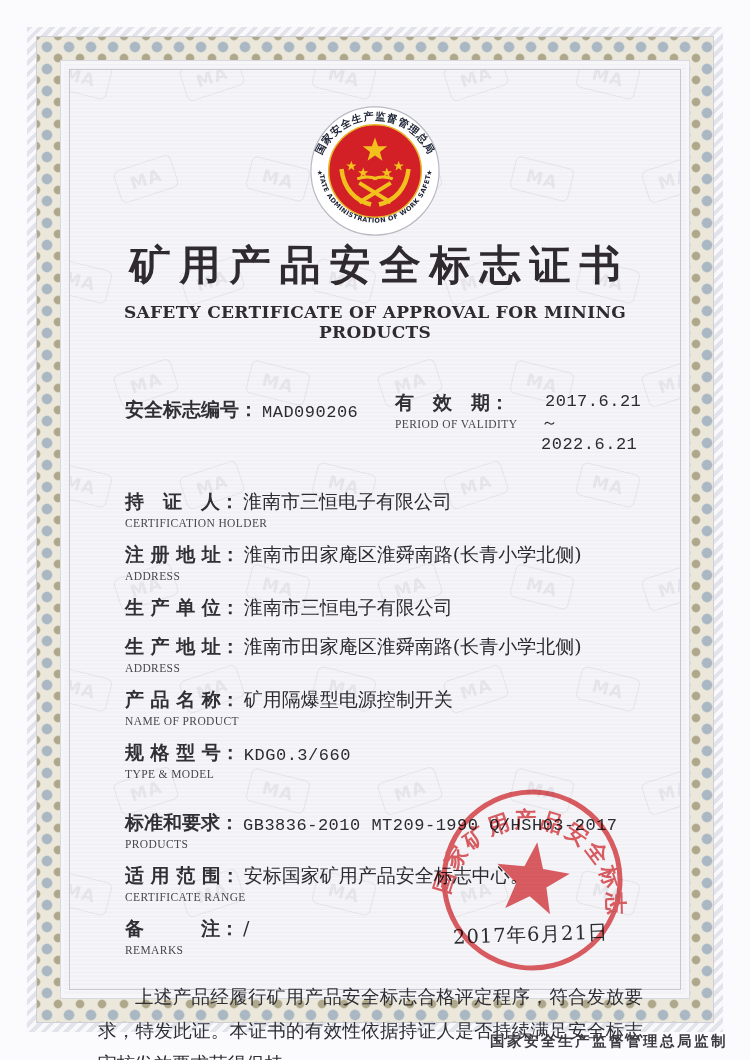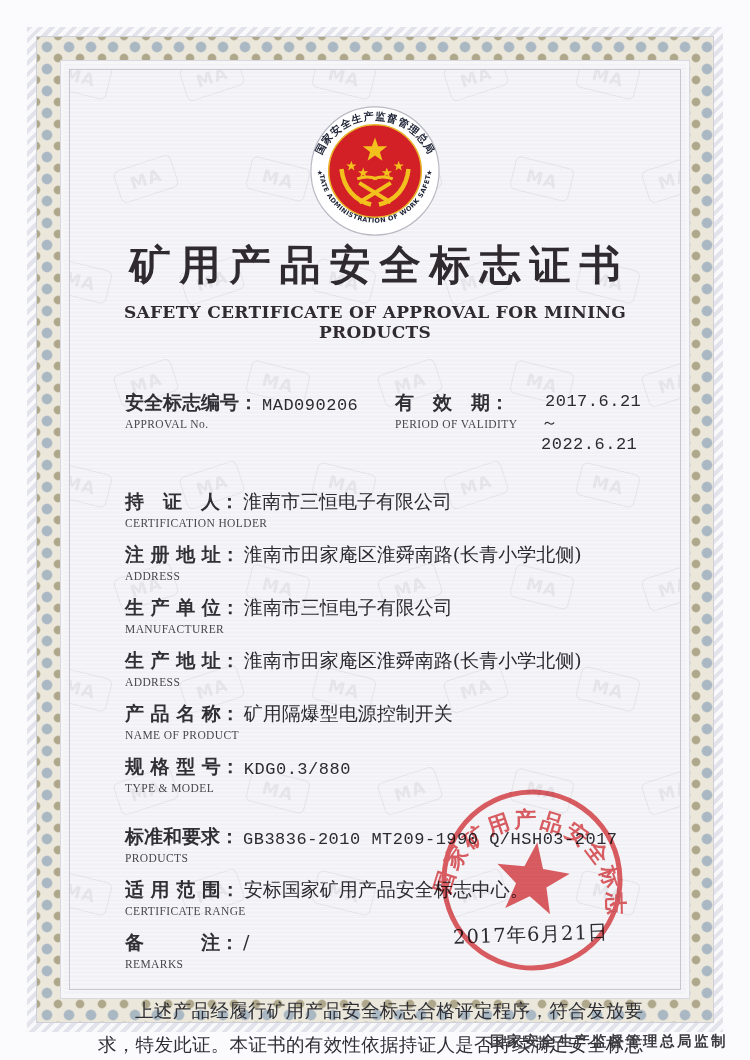--- a/index.html
+++ b/index.html
@@ -180,53 +180,51 @@
     </svg>
 
     <div class="title-cn">矿用产品安全标志证书</div>
     <div class="title-en">SAFETY CERTIFICATE OF APPROVAL FOR MINING PRODUCTS</div>
 
     <div class="inner">
 
       <div class="hdr-row">
         <div class="hdr-left">
           <span class="lbl-cn">安全标志编号：</span><span class="val mono">MAD090206</span>
-          <div class="lbl-en">APPROVAL No.</div>
         </div>
         <div class="hdr-mid">
           <span class="lbl-cn">有　效　期：</span>
           <div class="lbl-en">PERIOD OF VALIDITY</div>
         </div>
         <div class="hdr-right">
           <span class="val mono">2017.6.21 ～2022.6.21</span>
         </div>
       </div>
 
       <div class="field" style="margin-top:36px">
         <span class="lbl-cn">持　证　人：</span><span class="val">淮南市三恒电子有限公司</span>
         <div class="lbl-en">CERTIFICATION HOLDER</div>
       </div>
       <div class="field">
         <span class="lbl-cn">注 册 地 址：</span><span class="val">淮南市田家庵区淮舜南路(长青小学北侧)</span>
         <div class="lbl-en">ADDRESS</div>
       </div>
       <div class="field">
         <span class="lbl-cn">生 产 单 位：</span><span class="val">淮南市三恒电子有限公司</span>
-        <div class="lbl-en">MANUFACTURER</div>
       </div>
       <div class="field">
         <span class="lbl-cn">生 产 地 址：</span><span class="val">淮南市田家庵区淮舜南路(长青小学北侧)</span>
         <div class="lbl-en">ADDRESS</div>
       </div>
       <div class="field">
         <span class="lbl-cn">产 品 名 称：</span><span class="val">矿用隔爆型电源控制开关</span>
         <div class="lbl-en">NAME OF PRODUCT</div>
       </div>
       <div class="field">
-        <span class="lbl-cn">规 格 型 号：</span><span class="val mono">KDG0.3/880</span>
+        <span class="lbl-cn">规 格 型 号：</span><span class="val mono">KDG0.3/660</span>
         <div class="lbl-en">TYPE &amp; MODEL</div>
       </div>
       <div class="field gap">
         <span class="lbl-cn">标准和要求：</span><span class="val mono">GB3836-2010 MT209-1990 Q/HSH03-2017</span>
         <div class="lbl-en">PRODUCTS</div>
       </div>
       <div class="field">
         <span class="lbl-cn">适 用 范 围：</span><span class="val">安标国家矿用产品安全标志中心。</span>
         <div class="lbl-en">CERTIFICATE RANGE</div>
       </div>

